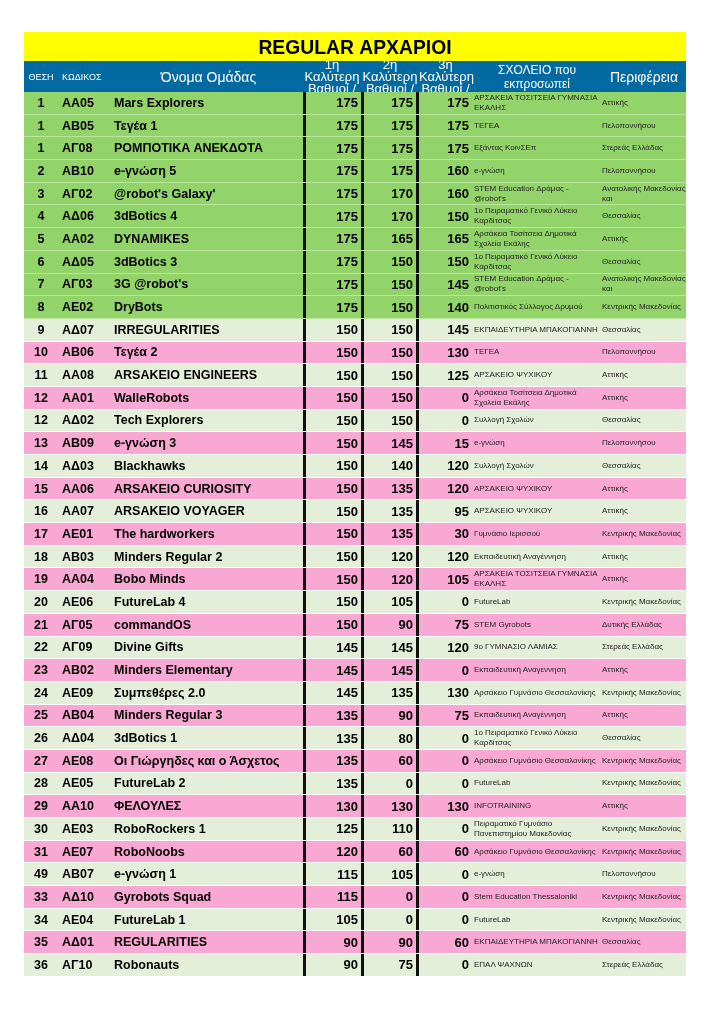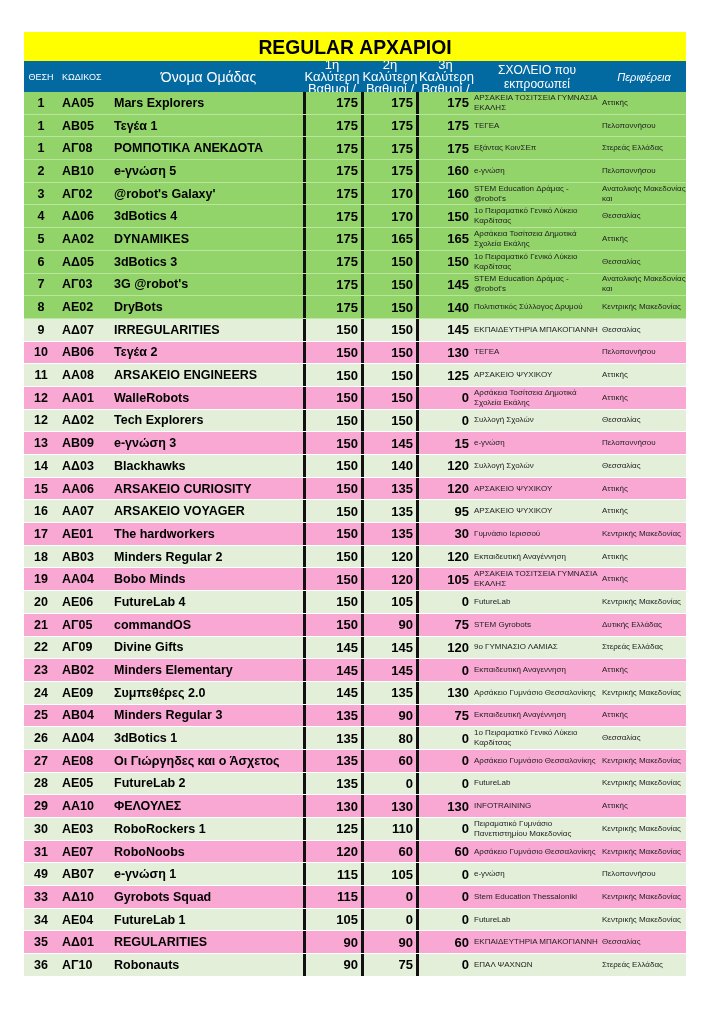--- a/index.html
+++ b/index.html
@@ -14,21 +14,21 @@
   .c-name { width:192px; padding-left:3px; }
   .c-s1 { width:58px; text-align:right; padding-right:3px; }
   .c-s2 { width:58px; text-align:right; padding-right:3px; }
   .c-s3 { width:53px; text-align:right; padding-right:3px; }
   .c-school { width:128px; padding-left:2px; }
   .c-region { width:86px; padding-left:2px; }
   .hdr .c-name { text-align:center; font-size:14px; }
   .hdr .c-pos, .hdr .c-code { font-size:9px; }
   .hdr .c-s1, .hdr .c-s2, .hdr .c-s3 { text-align:center; font-size:13px; line-height:12px; padding-right:0; }
   .hdr .c-school { text-align:center; font-size:12px; }
-  .hdr .c-region { text-align:center; font-size:11px;font-style:italic; }
+  .hdr .c-region { text-align:center; font-size:14px; }
   .rows { position:relative; }
   .row { display:flex; height:22.7px; align-items:center; font-size:12.5px; color:#000; border-bottom:1px solid #ffffff; box-sizing:border-box; }
   .row.top { background:#92d36a; border-bottom:1px solid #b9e59c; }
   .row.even { background:#e3efd9; }
   .row.odd { background:#f9a8d4; }
   .row > div { box-sizing:border-box; white-space:nowrap; overflow:hidden; }
   .row .c-pos, .row .c-code, .row .c-name { font-weight:bold; }
   .row .c-s1, .row .c-s2, .row .c-s3 { font-weight:bold; font-size:13px; }
   .row .c-s1 { border-left:3px solid #111; height:100%; display:flex; align-items:center; justify-content:flex-end; }
   .row .c-s2 { border-left:3px solid #111; border-right:3px solid #111; height:100%; display:flex; align-items:center; justify-content:flex-end; }

